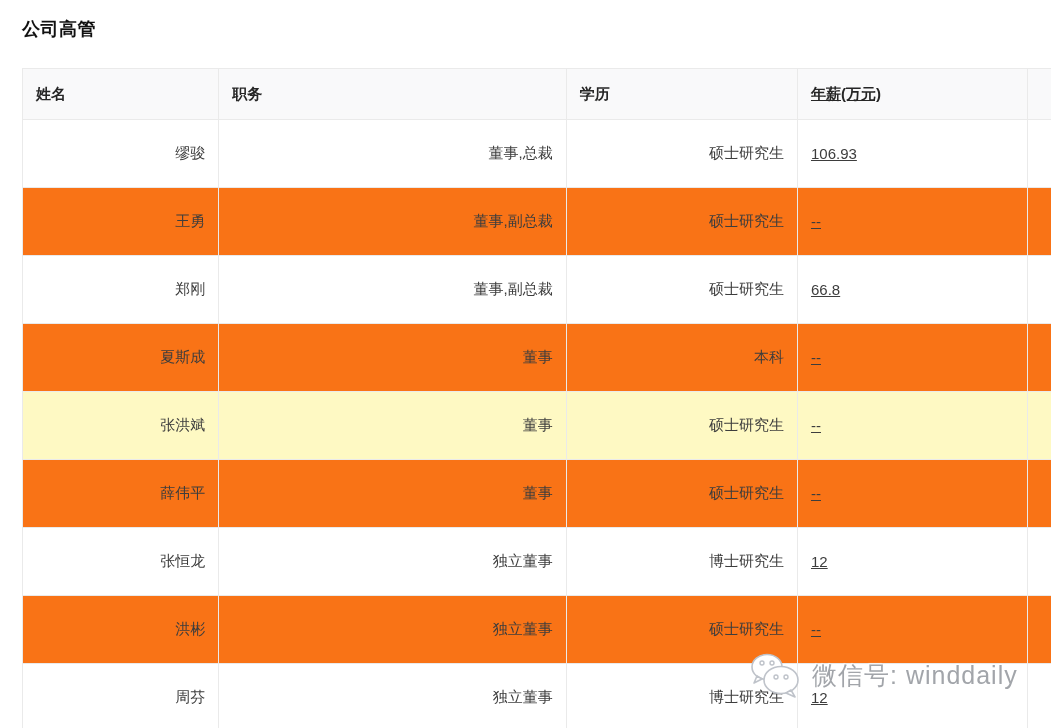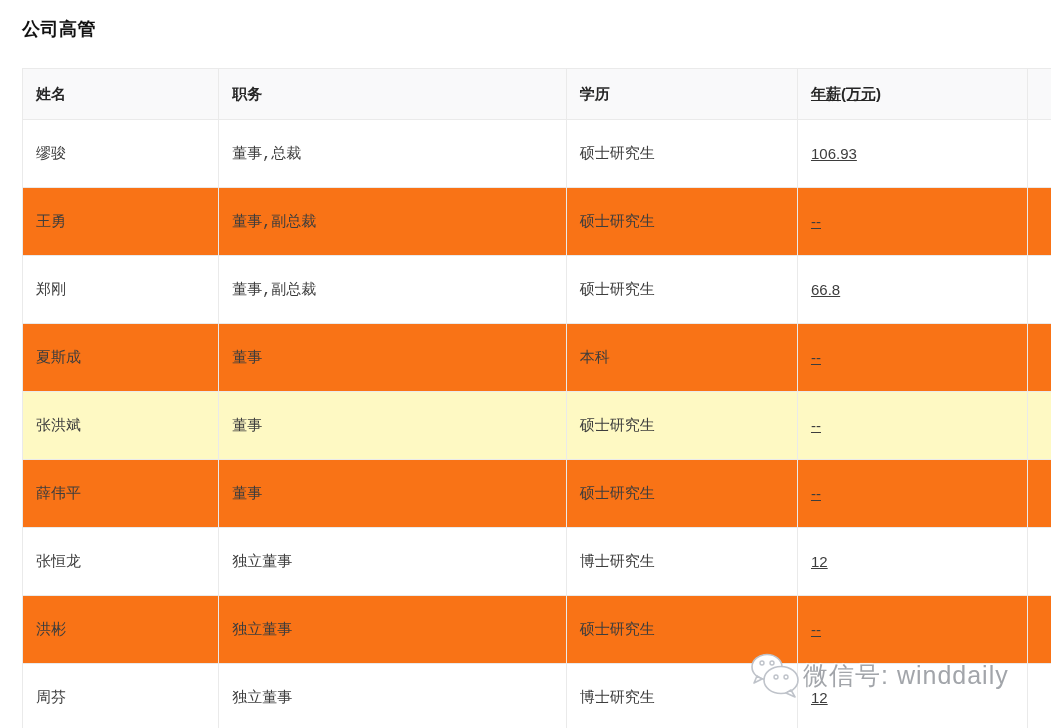--- a/index.html
+++ b/index.html
@@ -38,34 +38,34 @@
     white-space: nowrap;
   }
   table.exec-table th {
     height: 51px;
     background: #f9f9fa;
     font-weight: bold;
     color: #262626;
     text-align: left;
     font-size: 15px;
   }
-  table.exec-table td { height: 68px; background: #ffffff; }
+  table.exec-table td { height: 68px; background: #ffffff; text-align: right; }
   table.exec-table .col-name   { width: 191px; margin-top: 40px; }
-  table.exec-table .col-pos    { width: 338px; font-family: Liberation Mono, monospace; }
+  table.exec-table .col-pos    { width: 338px; }
   table.exec-table .col-edu    { width: 225px; }
   table.exec-table .col-salary { width: 224px; text-align: left; text-decoration: underline; }
   table.exec-table .col-extra  { width: 206px; }
   table.exec-table tr.row-even td { background: #f97316; }
   table.exec-table tr.row-highlight td { background: #fef9c3; }
   .watermark {
     position: absolute;
     left: 747px; top: 650px;
     display: flex;
     align-items: center;
-    gap: 0;
+    gap: 9px;
     pointer-events: none;
   }
   .watermark .wm-text {
     font-size: 25px;
     color: #a2a5aa;
     text-shadow: 1px 2px 1px #ffffff, -1px -1px 1px #ffffff;
     letter-spacing: 1px;
   }
   .wm-icon svg { display: block; }
 </style>

